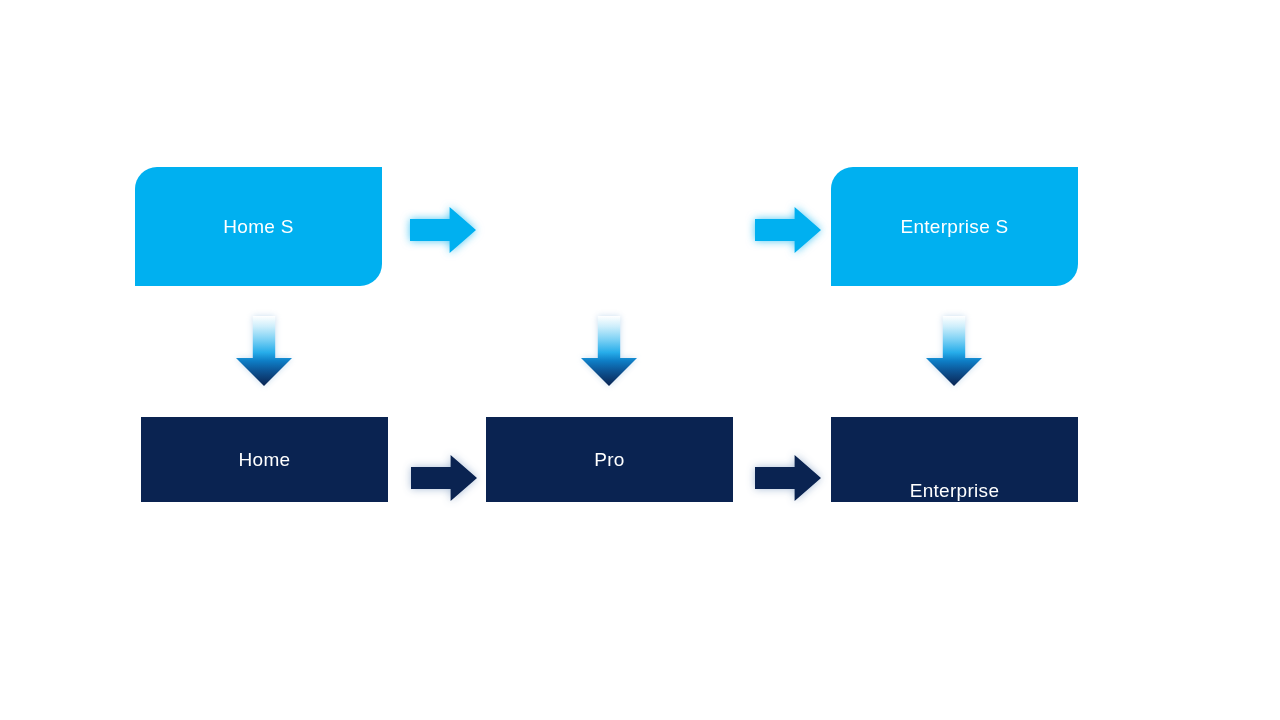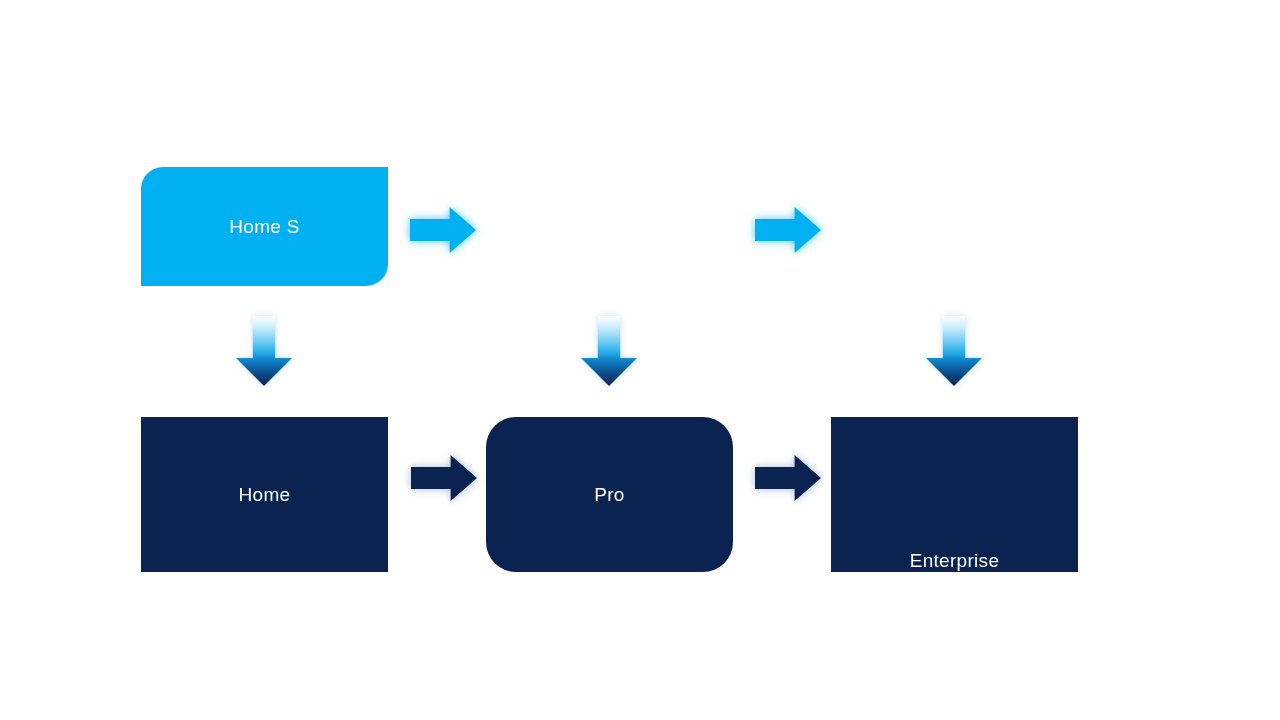--- a/index.html
+++ b/index.html
@@ -23,21 +23,21 @@
     align-items: center;
     justify-content: center;
     box-sizing: border-box;
   }
   .box.light {
     height: 119px;
     background: #00b0f0;
     border-radius: 22px 0 22px 0; 
   }
   .box.dark {
-    height: 155px;
+    height: 85px;
     background: #0a2351;
   }
   .lbl {
     color: #ffffff;
     font-size: 19px;
     letter-spacing: 0.3px;
     white-space: nowrap;
   }
   
   .harrow { position: absolute; }
@@ -67,22 +67,25 @@
       #0e7ec6 64%,
       #0d5697 78%,
       #0a2351 100%);
   }
 </style>
 </head>
 <body>
 
 <div class="canvas">
 
-  <div class="box light" style="left:141px; top:167px;text-align:right;">
+  <div class="box light" style="left:135px; top:167px;text-align:right;">
     <span class="lbl">Home S</span>
+  </div>
+  <div class="box light" style="left:831px; top:167px;">
+    <span class="lbl">Enterprise S</span>
   </div>
 
   <div class="harrow glow-light" style="left:410px; top:207px;">
     <div class="arrow-right fill-light"></div>
   </div>
   <div class="harrow glow-light" style="left:755px; top:207px;">
     <div class="arrow-right fill-light"></div>
   </div>
 
   <div class="varrow" style="left:236px; top:316px;">
@@ -91,21 +94,21 @@
   <div class="varrow" style="left:581px; top:316px;">
     <div class="arrow-down"></div>
   </div>
   <div class="varrow" style="left:926px; top:316px;">
     <div class="arrow-down"></div>
   </div>
 
   <div class="box dark" style="left:141px; top:417px;">
     <span class="lbl">Home</span>
   </div>
-  <div class="box dark" style="left:486px; top:417px;border-radius:30px;">
+  <div class="box dark" style="left:486px; top:417px;">
     <span class="lbl">Pro</span>
   </div>
   <div class="box dark" style="left:831px; top:417px;align-items:flex-end;">
     <span class="lbl">Enterprise</span>
   </div>
 
   <div class="harrow glow-dark" style="left:411px; top:455px;">
     <div class="arrow-right fill-dark"></div>
   </div>
   <div class="harrow glow-dark" style="left:755px; top:455px;">

